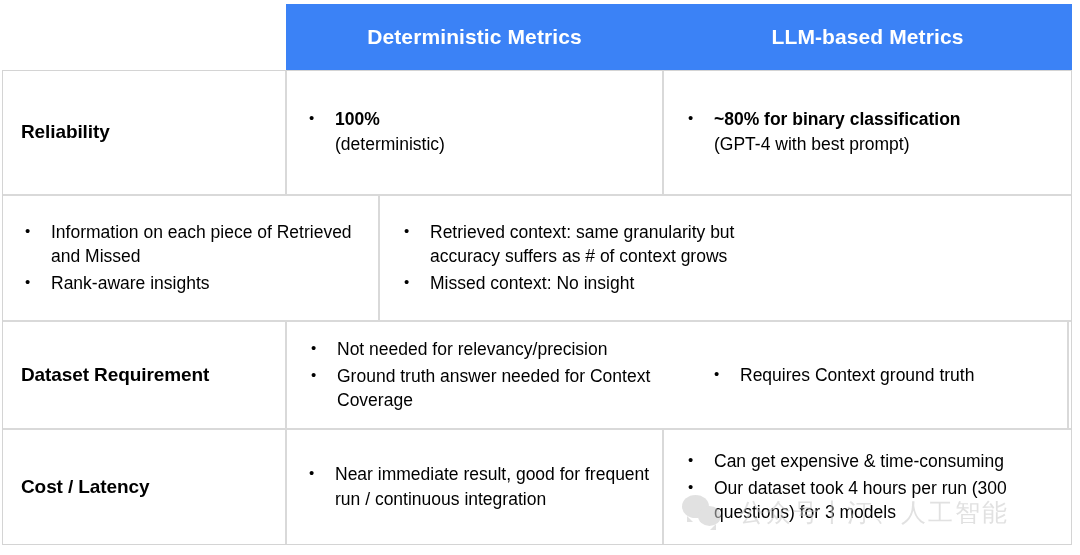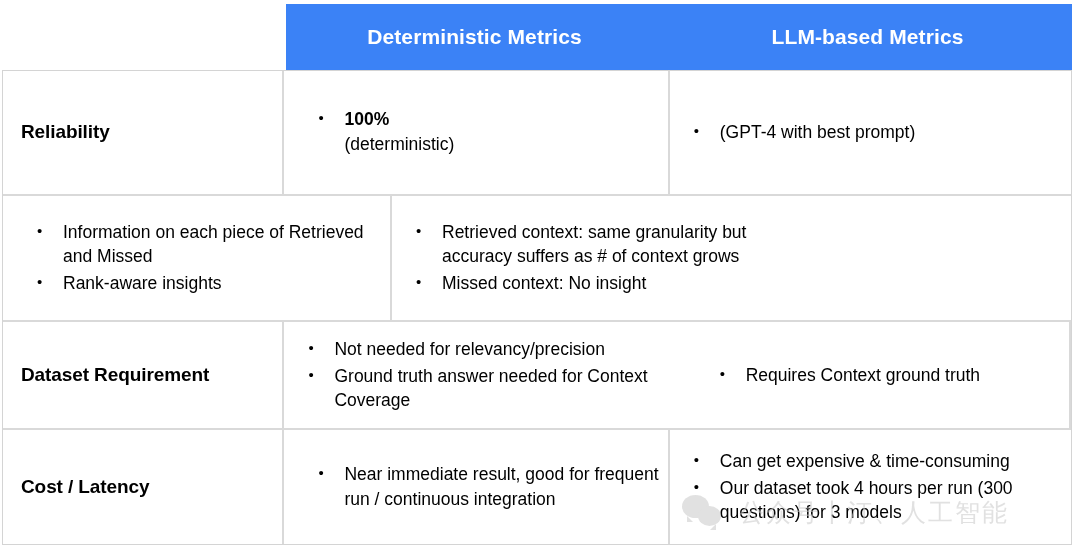--- a/index.html
+++ b/index.html
@@ -81,21 +81,20 @@
     width: 284px;
     padding-left: 18px;
     padding-right: 8px;
     border-right: 2px solid #d9d9d9;
   }
   .cell.mid {
     width: 377px;
     padding-left: 8px;
     padding-right: 2px;
     border-right: 2px solid #d9d9d9;
-    margin-left: 12px;
   }
   .cell.right {
     width: 405px;
     padding-left: 12px;
     padding-right: 12px;
   }
 
   .row-label {
     font-weight: bold;
     font-size: 19px;
@@ -205,20 +204,21 @@
         <ul class="bullets">
           <li>
             <span class="b-strong">100%</span>
             <span class="b-sub">(deterministic)</span>
           </li>
         </ul>
       </div>
       <div class="cell right">
         <ul class="bullets tight">
           <li>
+            <span class="b-strong">~80% for binary classification</span>
             <span class="b-sub">(GPT-4 with best prompt)</span>
           </li>
         </ul>
       </div>
     </div>
 
     <div class="row r2">
       <div class="cell mid">
         <ul class="bullets">
           <li>Information on each piece of Retrieved and Missed</li>

